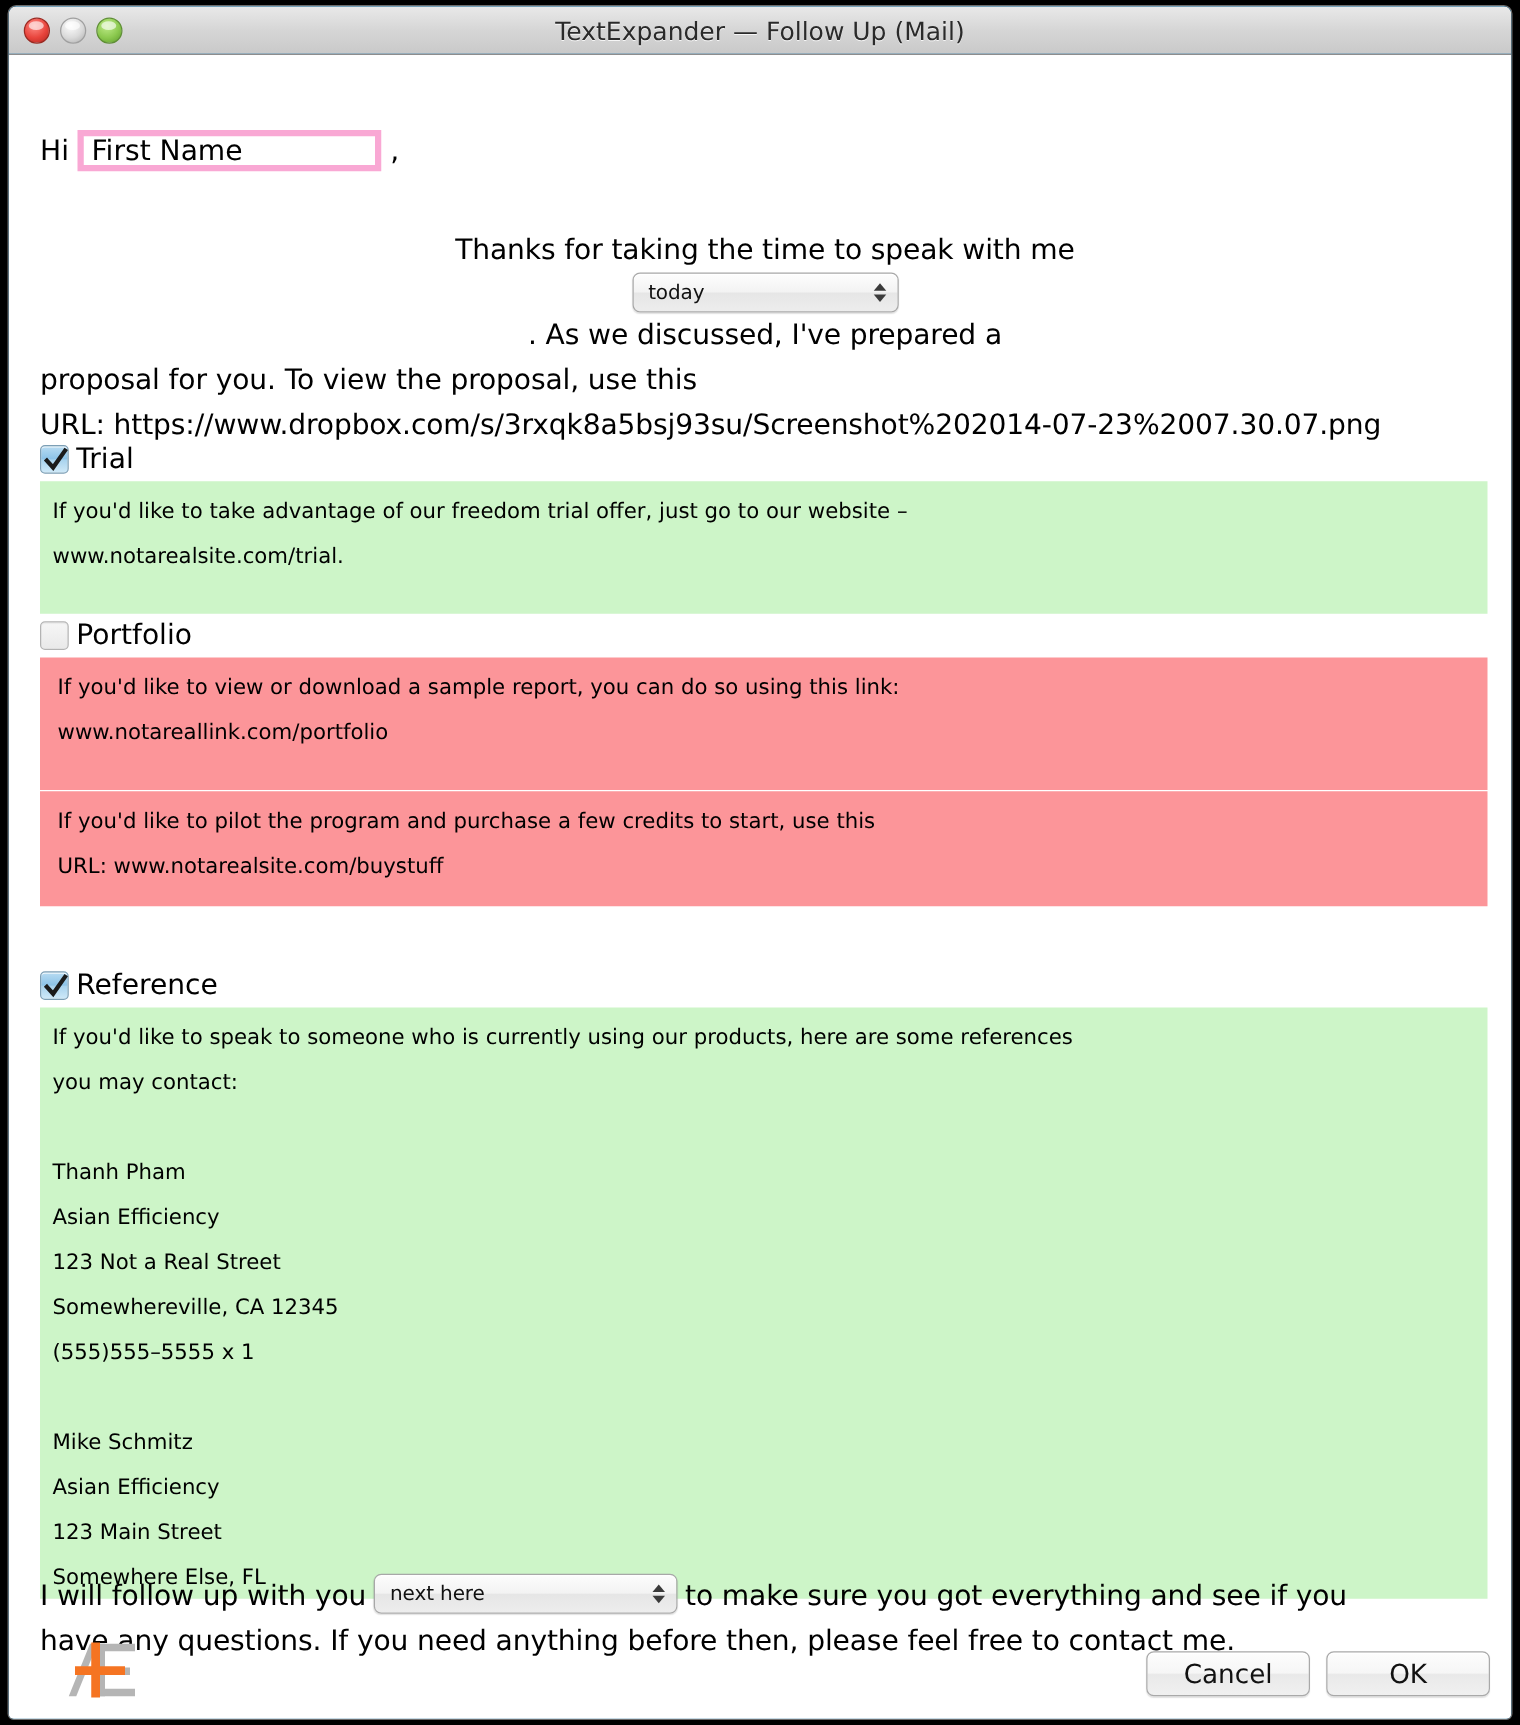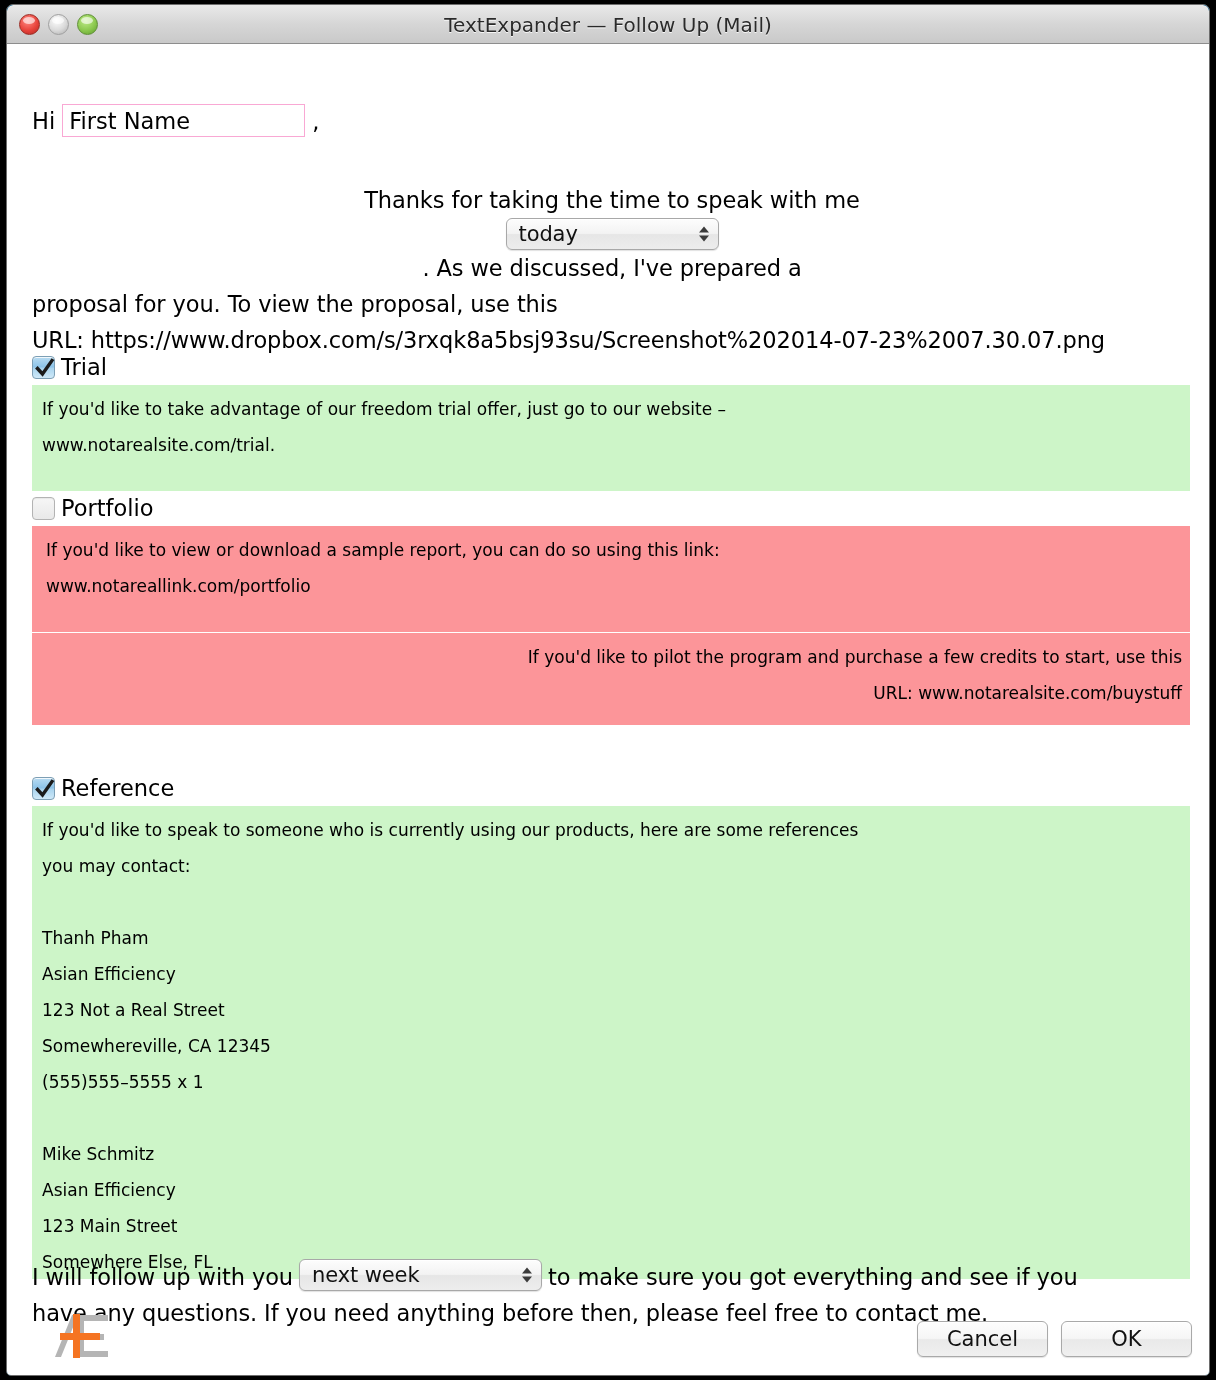--- a/index.html
+++ b/index.html
@@ -100,21 +100,21 @@
     top: 60px;
     display: flex;
     align-items: center;
     font-size: 22.5px;
     color: #000;
   }
   .name-field {
     width: 243px;
     height: 33px;
     margin: 0 7px;
-    border: 1px solid #f9a8d4;
+    border: 5px solid #f9a8d4;
     background: #fff;
     font-size: 22.5px;
     font-family: "DejaVu Sans", sans-serif;
     color: #000;
     padding: 0 6px;
     box-sizing: border-box;
     outline: none;
     border-radius: 0;
   }
 
@@ -137,21 +137,21 @@
   .popup {
     display: inline-flex;
     align-items: center;
     position: relative;
     height: 32px;
     border: 1px solid #a8a8a8;
     border-radius: 6px;
     background: linear-gradient(to bottom, #fdfdfd 0%, #f3f3f3 48%, #e6e6e6 52%, #ededed 100%);
     box-shadow: 0 1px 1px rgba(0,0,0,0.12), inset 0 1px 0 #fff;
     padding: 0 30px 0 12px;
-    font-size: 21px;
+    font-size: 16px;
     color: #111;
     box-sizing: border-box;
     cursor: default;
     margin: 0 6px;
   }
   .popup .arrows {
     position: absolute;
     right: 9px;
     top: 50%;
     transform: translateY(-50%);
@@ -325,21 +325,21 @@
         <span class="cbox off"></span>
         <span class="check-label">Portfolio</span>
       </div>
       <div class="block red" style="height:106px;">
         <div>If you'd like to view or download a sample report, you can do so using this link:</div>
         <div>www.notareallink.com/portfolio</div>
       </div>
     </div>
 
     <div class="section" style="top:562px;">
-      <div class="block red" style="height:92px;text-align:right;">
+      <div class="block red" style="height:92px;">
         <div>If you'd like to pilot the program and purchase a few credits to start, use this</div>
         <div>URL: www.notarealsite.com/buystuff</div>
       </div>
     </div>
 
     <div class="section" style="top:702px;">
       <div class="check-row">
         <span class="cbox on">
           <svg width="20" height="23" viewBox="0 0 20 23" aria-hidden="true">
             <path d="M2.5 11.5 L7.5 17 L17 3.5" stroke="#1b1b1b" stroke-width="3.4" fill="none" stroke-linecap="square"></path>
@@ -361,21 +361,21 @@
         <div>Asian Efficiency</div>
         <div>123 Main Street</div>
         <div>Somewhere Else, FL</div>
       </div>
     </div>
 
     <div class="footer-para para">
       <div class="fline">
         <span>I will follow up with you</span>
         <span class="popup popup-when">
-          <span>next week</span>
+          <span>next here</span>
           <span class="arrows">
               <i class="up"></i>
               <i class="down"></i>
             </span>
         </span>
         <span>to make sure you got everything and see if you</span>
       </div>
       <div>have any questions.  If you need anything before then, please feel free to contact me.</div>
     </div>
 

